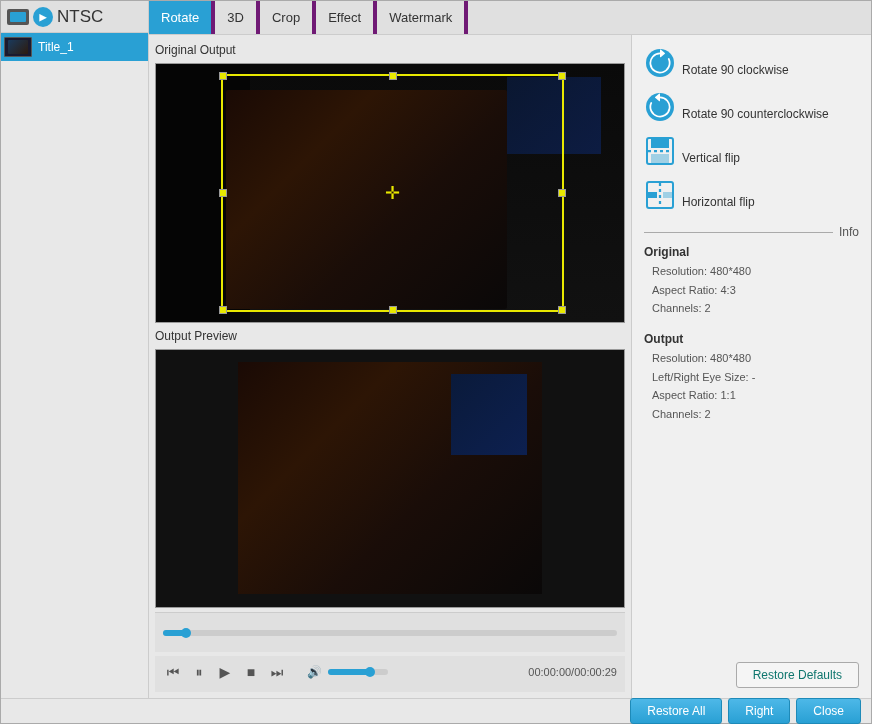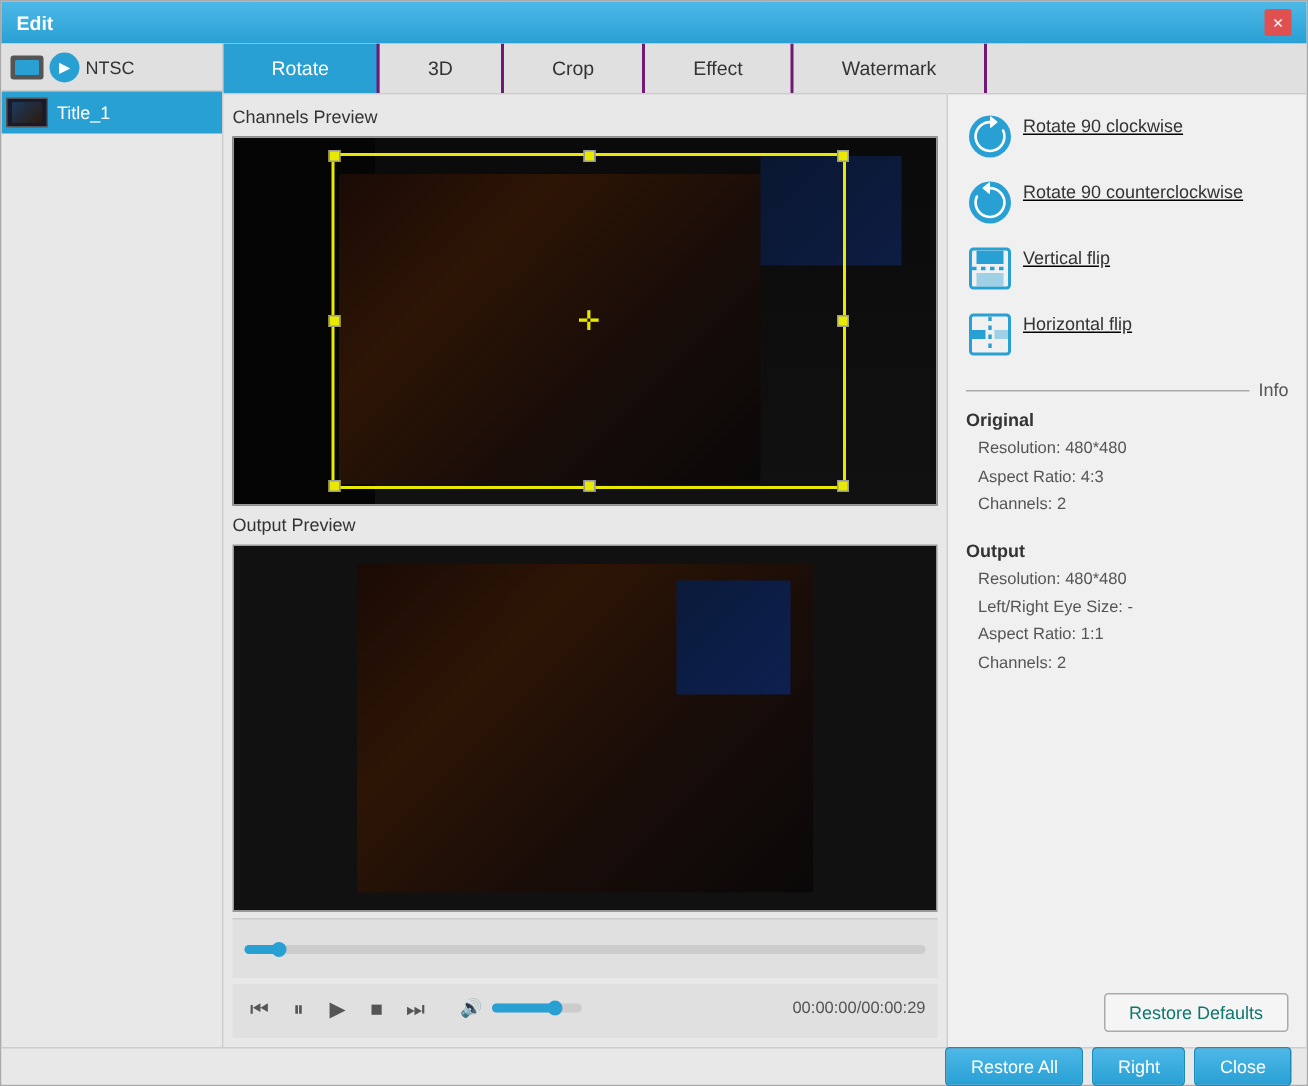--- a/index.html
+++ b/index.html
@@ -88,21 +88,21 @@
     .sidebar-icon2 {
       width: 20px;
       height: 20px;
       background: #29a0d4;
       border-radius: 50%;
       display: flex;
       align-items: center;
       justify-content: center;
     }
     .sidebar-label {
-      font-size: 12px;
+      font-size: 17px;
       color: #333;
     }
     .sidebar-item {
       display: flex;
       align-items: center;
       padding: 4px 3px;
       gap: 6px;
       background: #29a0d4;
       cursor: pointer;
     }
@@ -132,25 +132,25 @@
       display: flex;
       flex-direction: column;
     }
     .tabs {
       display: flex;
       background: #e0e0e0;
       border-bottom: 1px solid #ccc;
       height: 34px;
     }
     .tab {
-      padding: 8px 32px;
+      padding: 8px 12px;
       cursor: pointer;
       font-size: 13px;
       color: #333;
-      border-right: 2px solid #701a75;
+      border-right: 4px solid #701a75;
       display: flex;
       align-items: center;
     }
     .tab.active {
       background: #29a0d4;
       color: white;
     }
     .workspace {
       display: flex;
       flex: 1;
@@ -315,25 +315,24 @@
       width: 240px;
       background: #f0f0f0;
       border-left: 1px solid #ccc;
       padding: 10px 12px;
       display: flex;
       flex-direction: column;
       gap: 8px;
     }
     .rotate-btn {
       display: flex;
-      align-items: flex-start;
+      align-items: flex-end;
       gap: 8px;
       padding: 4px 2px;
       cursor: pointer;
-      text-decoration: underline;
     }
     .rotate-icon {
       width: 28px;
       height: 28px;
       background: #29a0d4;
       border-radius: 50%;
       display: flex;
       align-items: center;
       justify-content: center;
       flex-shrink: 0;
@@ -425,24 +424,20 @@
       position: absolute;
       right: 5%; top: 5%; width: 25%; height: 35%;
       background: linear-gradient(135deg, #0a1a3a, #0d2050);
     }
   </style>
 </head>
 <body>
 
 <div class="dialog">
 
-  <div class="title-bar">
-    <span class="title-bar-title">Edit</span>
-    <button class="close-btn">×</button>
-  </div>
 
   <div class="main-content">
 
     <div class="sidebar">
       <div class="sidebar-header">
         <div class="sidebar-icon">
           <div class="sidebar-icon-inner"></div>
         </div>
         <div class="sidebar-icon2">
           <span style="color:white;font-size:9px;font-weight:bold;">▶</span>
@@ -464,21 +459,21 @@
         <div class="tab">3D</div>
         <div class="tab">Crop</div>
         <div class="tab">Effect</div>
         <div class="tab">Watermark</div>
       </div>
 
       <div class="workspace">
 
         <div class="preview-area">
 
-          <div class="preview-label">Channels Preview</div>
+          <div class="preview-label">Original Output</div>
           <div class="preview-frame">
             <div class="video-scene">
               <div class="scene-dark-left"></div>
               <div class="scene-face"></div>
               <div class="scene-blue-right"></div>
             </div>
             <div class="crop-overlay">
               <div class="crop-handle tl"></div>
               <div class="crop-handle tm"></div>
               <div class="crop-handle tr"></div>

